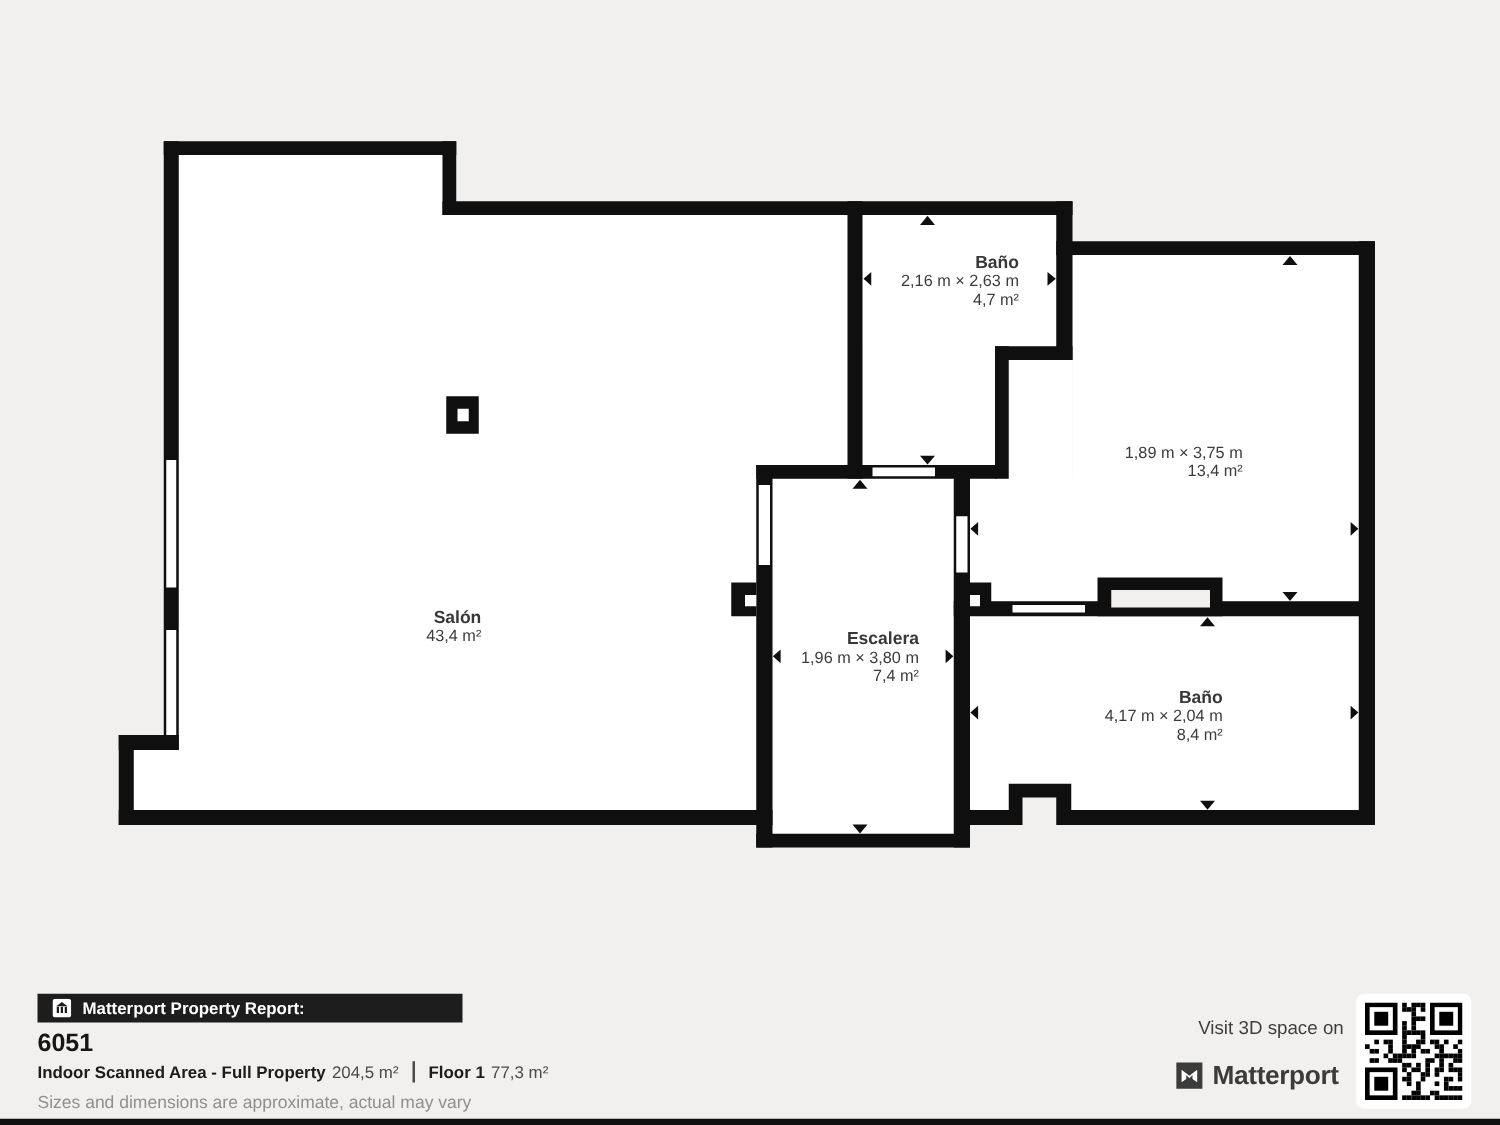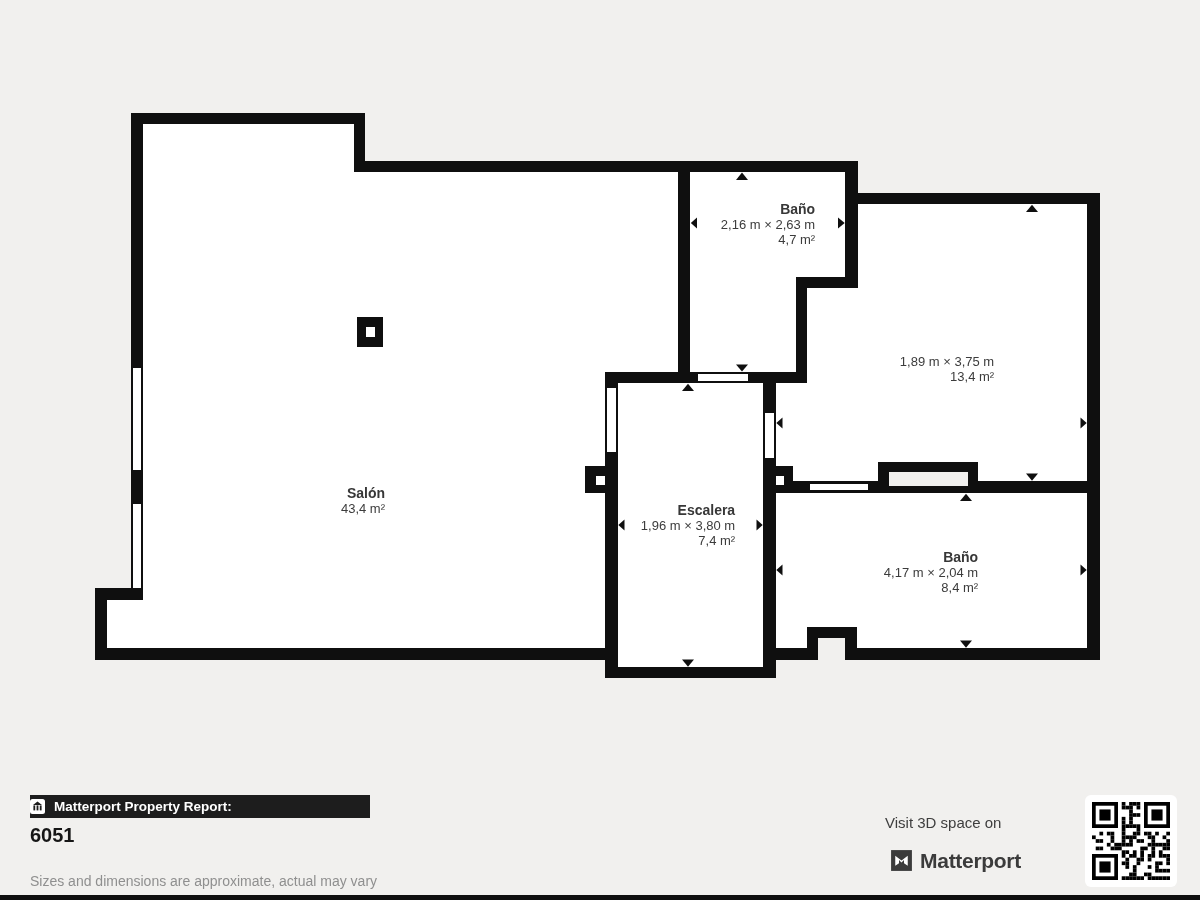--- a/index.html
+++ b/index.html
@@ -6,30 +6,30 @@
   .canvas{position:relative;width:1200px;height:900px;background:#f1f0ee;overflow:hidden;
           font-family:"Liberation Sans",sans-serif}
   .plan{position:absolute;left:0;top:0;width:1200px;height:760px}
   .plan svg{position:absolute;left:0;top:0}
   .room-label{position:absolute;transform:translateX(-50%);text-align:right;color:#3c3c3c;white-space:nowrap}
   .room-name{font-size:14px;font-weight:bold;line-height:16px;color:#373737}
   .room-dims{font-size:13px;line-height:15px}
   .room-area{font-size:13px;line-height:15px}
 
   .report-bar{position:absolute;left:30px;top:795px;width:340px;height:23px;background:#1d1d1d;
-              display:flex;align-items:center;gap:9px;padding-left:0;box-sizing:border-box}
+              display:flex;align-items:center;gap:9px;padding-left:12px;box-sizing:border-box}
   .report-bar .bar-text{color:#ffffff;font-weight:bold;font-size:13.5px}
   .property-id{position:absolute;left:30px;top:824px;font-size:20px;font-weight:bold;color:#161616}
   .stats{position:absolute;left:30px;top:849px;font-size:13.5px;color:#4a4a4a;display:flex;align-items:center}
   .stats b{color:#1c1c1c}
   .stats .val{margin-left:5px}
   .stats .divider{width:0;height:17px;border-left:2px solid #4a4a4a;margin:0 11px}
   .disclaimer{position:absolute;left:30px;top:873px;font-size:14px;color:#8f8f8f}
 
-  .visit-3d{position:absolute;left:885px;top:814px;width:140px;text-align:left}
+  .visit-3d{position:absolute;left:935px;top:814px;width:140px;text-align:right}
   .visit-text{font-size:15px;color:#3e3e3e}
   .brand-row{display:flex;align-items:center;justify-content:center;gap:6px;margin-top:17px}
   .brand-name{font-size:21px;font-weight:bold;color:#3b3b3b;letter-spacing:-0.3px}
 
   .qr-box{position:absolute;left:1085px;top:795px;width:92px;height:92px;background:#ffffff;border-radius:6px}
   .qr-box svg{position:absolute;left:7px;top:7px}
   .bottom-strip{position:absolute;left:0;top:895px;width:1200px;height:5px;background:#0f0f0f}
 </style>
 </head>
 <body>
@@ -150,20 +150,27 @@
       <path d="M7.5 2.6 L12 6 H3 Z" fill="#1d1d1d"></path>
       <rect x="3.4" y="6.4" width="1.8" height="5" fill="#1d1d1d"></rect>
       <rect x="6.6" y="6.4" width="1.8" height="5" fill="#1d1d1d"></rect>
       <rect x="9.8" y="6.4" width="1.8" height="5" fill="#1d1d1d"></rect>
     </svg>
     <span class="bar-text">Matterport Property Report:</span>
   </div>
 
   <div class="property-id">6051</div>
 
+  <div class="stats">
+    <b>Indoor Scanned Area - Full Property</b>
+    <span class="val">204,5 m²</span>
+    <span class="divider"></span>
+    <b>Floor 1</b>
+    <span class="val">77,3 m²</span>
+  </div>
 
   <div class="disclaimer">Sizes and dimensions are approximate, actual may vary</div>
 
   <div class="visit-3d">
     <div class="visit-text">Visit 3D space on</div>
     <div class="brand-row">
       <svg width="25" height="25" viewBox="0 0 24 24">
         <path d="M2 2 H22 V22 H2 Z" fill="#3b3b3b"></path>
         <path d="M6 7.5 L12 12 L18 7.5 V17 L14.4 14.6 V11.6 L12 14 L9.6 11.6 V14.6 L6 17 Z" fill="#ffffff"></path>
       </svg>

